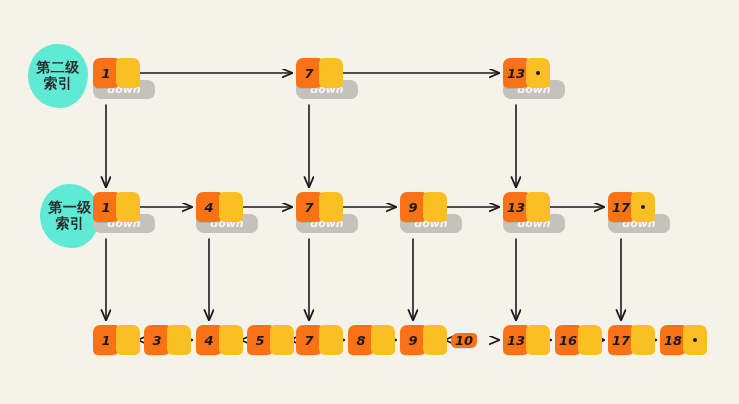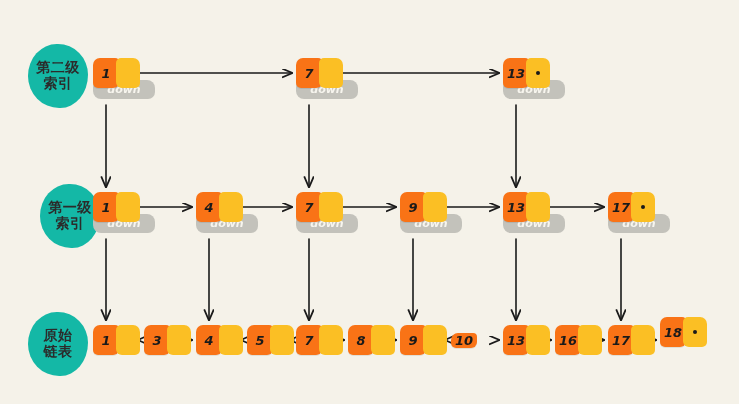--- a/index.html
+++ b/index.html
@@ -9,21 +9,21 @@
     font-family:"DejaVu Sans","Liberation Sans",sans-serif;
     overflow:hidden;
     position:relative;
   }
   #stage{position:absolute;left:0;top:0;width:739px;height:404px;}
   svg#wires{position:absolute;left:0;top:0;width:739px;height:404px;pointer-events:none;}
 
   .row-label{
     position:absolute;
     width:60px;height:64px;
-    background:#14b8a6;
+    background:#5eead4;
     border-radius:48% 50% 46% 52% / 50% 48% 52% 50%;
     color:#2b2b2b;
     display:flex;flex-direction:column;
     align-items:center;justify-content:center;
     font-family:"DejaVu Sans","Liberation Sans",sans-serif;
     font-size:14px;font-weight:700;line-height:1.12;
     letter-spacing:.5px;
     text-align:center;
   }
   .row-label span{display:block;}
@@ -161,24 +161,20 @@
       <div class="val">13</div>
       <div class="ptr"></div>
     </div>
     <div class="down-badge" style="left: 608px; top: 214px;">down</div>
     <div class="node tail" style="left: 608px; top: 192px;">
       <div class="val">17</div>
       <div class="ptr">
         <span class="nil"></span>
       </div>
     </div>
-    <div class="row-label" style="left: 28px; top: 312px;">
-      <span>原始</span>
-      <span>链表</span>
-    </div>
     <div class="node" style="left: 93px; top: 325px;">
       <div class="val">1</div>
       <div class="ptr"></div>
     </div>
     <div class="node" style="left: 144px; top: 325px;">
       <div class="val">3</div>
       <div class="ptr"></div>
     </div>
     <div class="node" style="left: 196px; top: 325px;">
       <div class="val">4</div>
@@ -209,19 +205,19 @@
       <div class="ptr"></div>
     </div>
     <div class="node" style="left: 555px; top: 325px;">
       <div class="val">16</div>
       <div class="ptr"></div>
     </div>
     <div class="node" style="left: 608px; top: 325px;">
       <div class="val">17</div>
       <div class="ptr"></div>
     </div>
-    <div class="node tail" style="left: 660px; top: 317px;">
+    <div class="node tail" style="left: 660px; top: 325px;">
       <div class="val">18</div>
       <div class="ptr">
         <span class="nil"></span>
       </div>
     </div>
   </div>
 
 </body></html>

